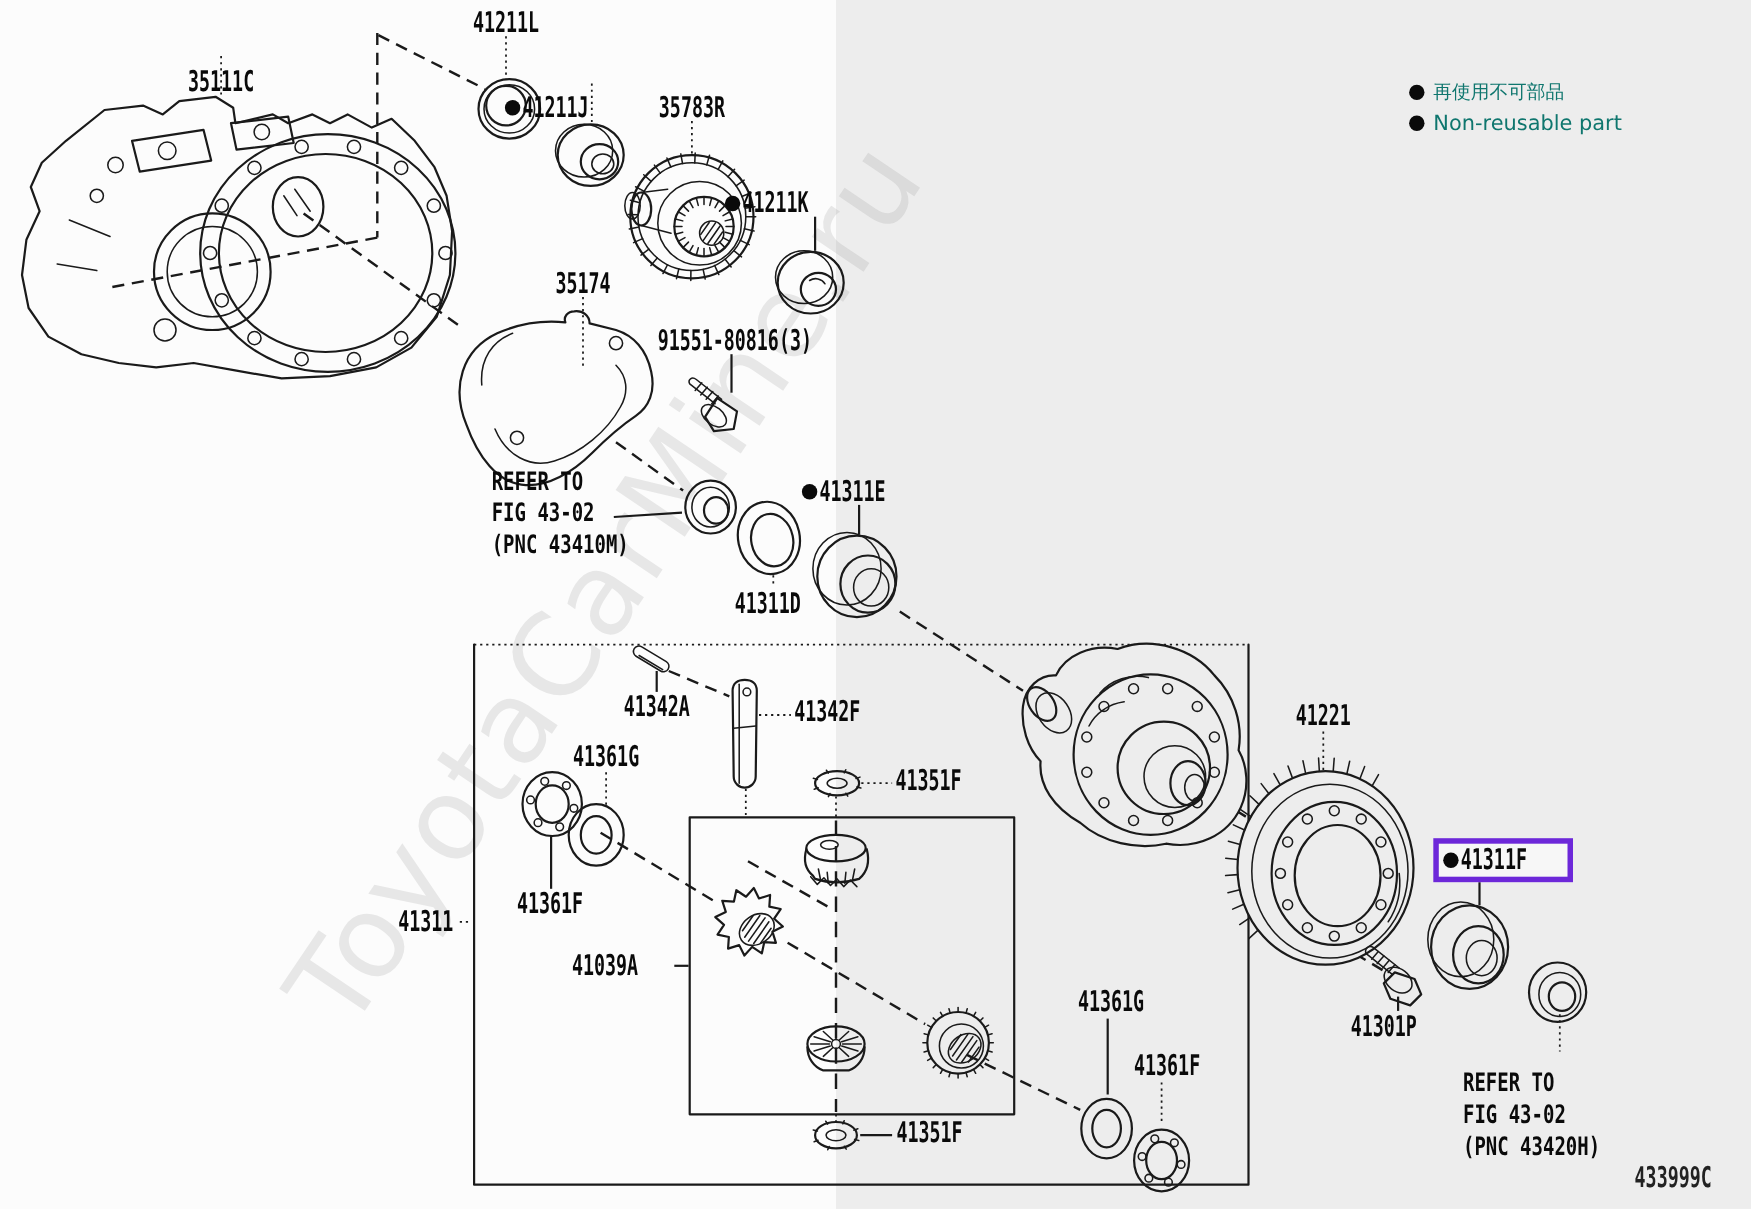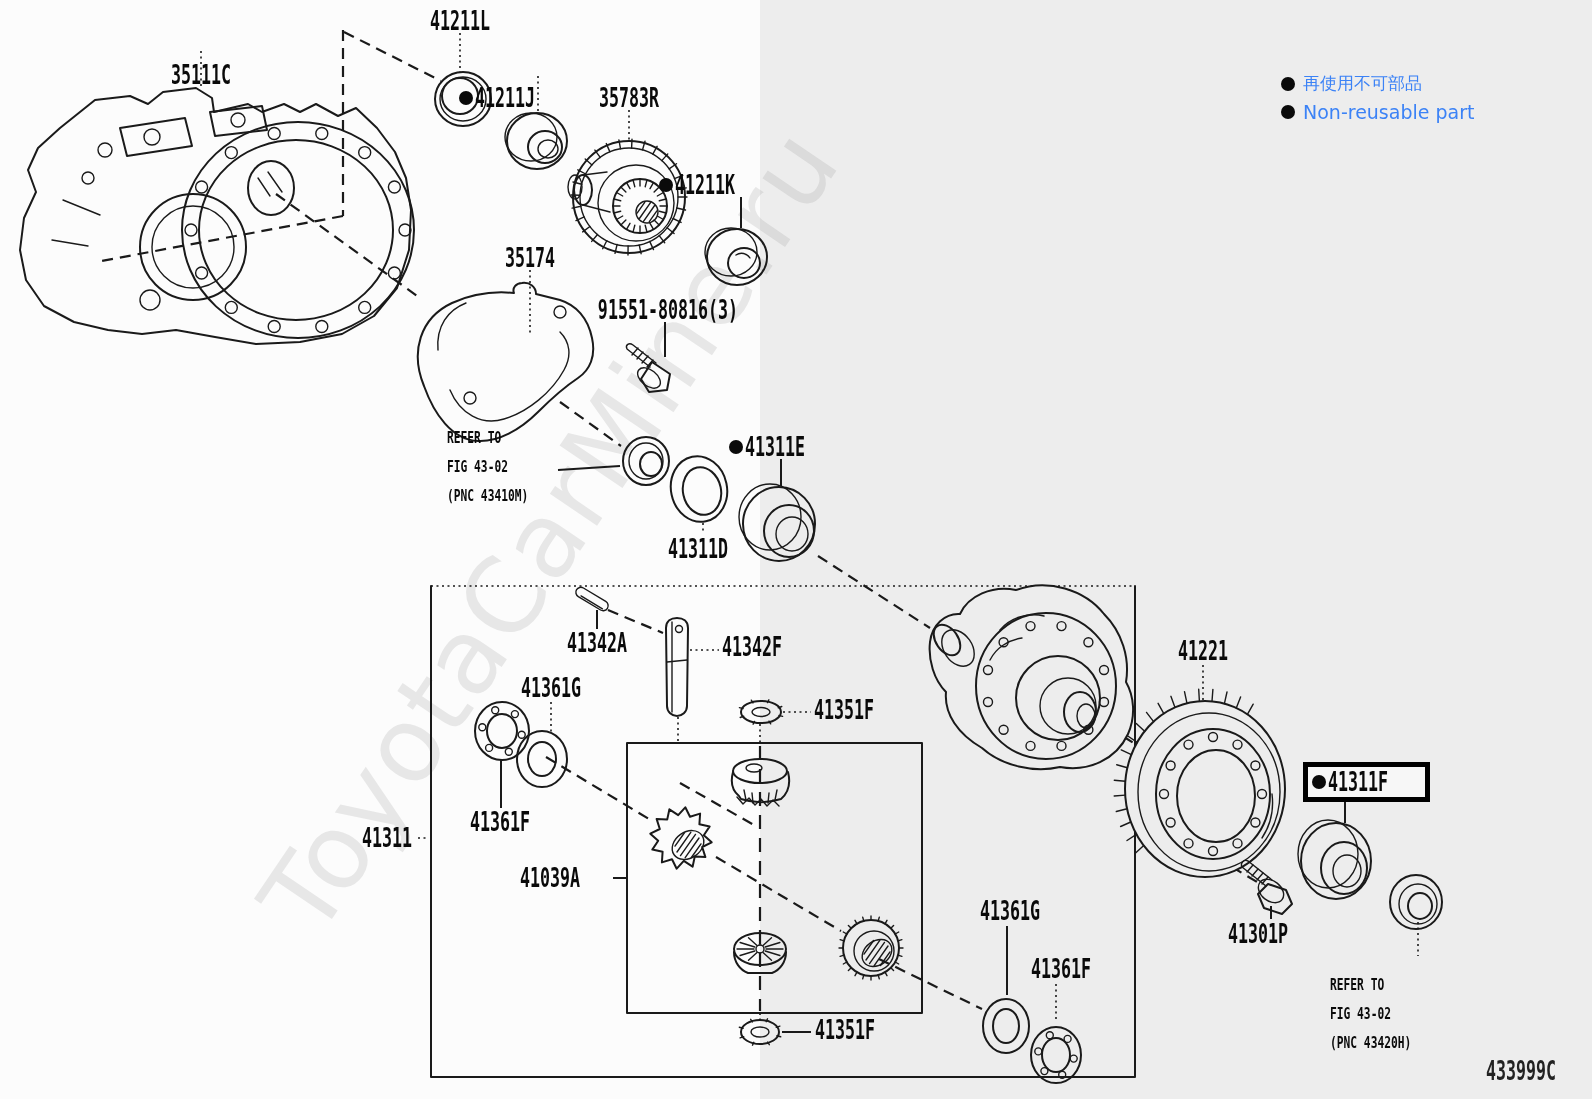--- a/index.html
+++ b/index.html
@@ -18,27 +18,27 @@
   .dotlead{stroke:#1a1a1a;fill:none;stroke-width:1.6;stroke-dasharray:2 3.5;stroke-linecap:butt;}
   .lead{stroke:#1a1a1a;fill:none;stroke-width:2;stroke-linecap:butt;}
   .fillbg{fill:#ededed;}
   .plabel{position:absolute;font-family:"DejaVu Sans Mono",monospace;font-weight:bold;
           font-size:26px;line-height:26px;color:#0a0a0a;white-space:nowrap;
           display:flex;align-items:center;height:26px;}
   .plabel.center{transform:translateX(-50%);}
   .plabel .ptext{display:inline-block;transform:scaleX(0.64);transform-origin:0 50%;}
   .plabel.center .ptext{transform-origin:50% 50%;}
   .pdot{width:14px;height:14px;border-radius:50%;background:#0a0a0a;margin-right:2px;flex:0 0 auto;}
-  .plabel.boxed{border:5px solid #000000;background:#f7f7f7;padding:2px 3px 2px 4px;height:auto;}
+  .plabel.boxed{border:5px solid #6d28d9;background:#f7f7f7;padding:2px 3px 2px 4px;height:auto;}
   .note{position:absolute;font-family:"DejaVu Sans Mono",monospace;font-weight:bold;
-        font-size:15px;color:#0a0a0a;}
+        font-size:23px;color:#0a0a0a;}
   .note .nline{height:29px;line-height:29px;white-space:nowrap;}
   .note .ptext{display:inline-block;transform:scaleX(0.75);transform-origin:0 50%;}
   #legend{position:absolute;left:1281px;top:72px;}
-  .legend-row{display:flex;align-items:center;margin-bottom:6px;color:#3b82f6;}
+  .legend-row{display:flex;align-items:center;margin-bottom:6px;color:#0f766e;}
   .legend-row .pdot{margin-right:8px;}
   #legend-jp{font-size:17px;font-family:"DejaVu Sans",sans-serif;}
   #legend-en{font-size:19px;font-family:"DejaVu Sans",sans-serif;}
   #fig-code{position:absolute;left:1486px;top:1056px;font-family:"DejaVu Sans Mono",monospace;
             font-weight:bold;font-size:26px;color:#222;}
   #fig-code .ptext{display:inline-block;transform:scaleX(0.64);transform-origin:0 50%;}
 </style>
 </head>
 <body>
 

